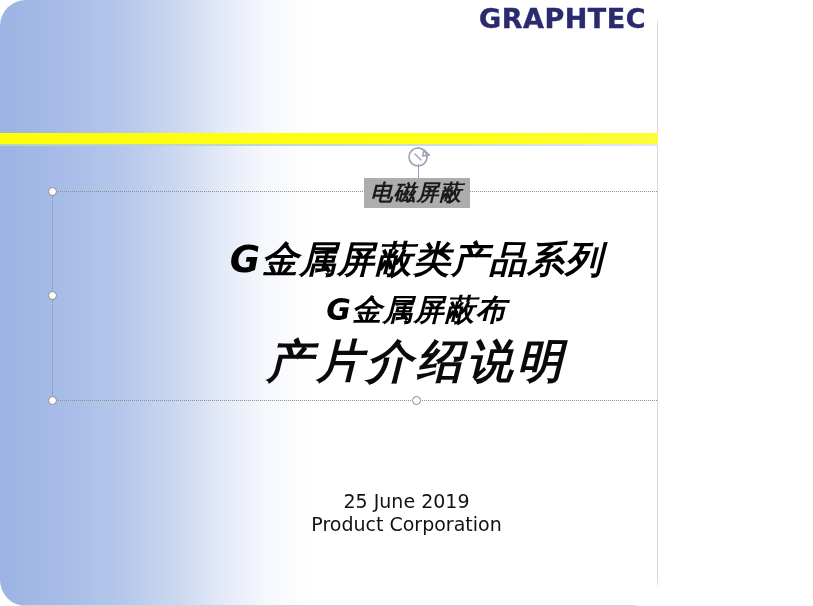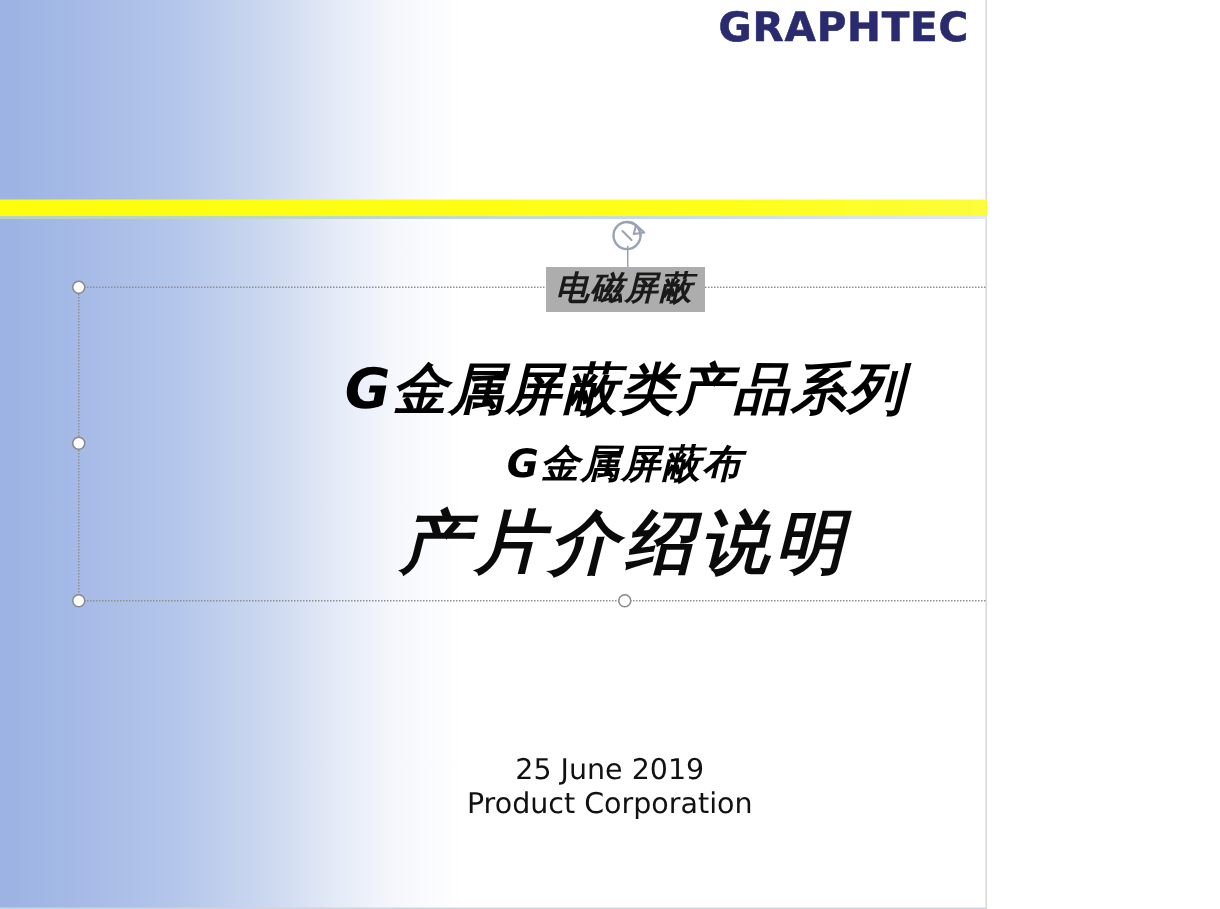--- a/index.html
+++ b/index.html
@@ -21,20 +21,21 @@
     background: linear-gradient(to right,
        #9cb3e3 0%,
        #a5bae6 8%,
        #b4c6ea 18%,
        #ccd8f0 27%,
        #e4eaf7 34%,
        #f5f7fc 40%,
        #ffffff 47%,
        #ffffff 100%);
     overflow: hidden;
+    border-radius: 26px;
   }
 
   
   #page-edge {
     position: absolute;
     left: 0; top: 0; right: 0; bottom: 0;
     border-right: 1px solid #d8d8d8;
     border-bottom: 1px solid #d0d4dc;
     pointer-events: none;
     box-sizing: border-box;
@@ -162,36 +163,36 @@
     letter-spacing: 1px;
   }
 
   #line-series {
     font-size: 37px;
     line-height: 56px;
     letter-spacing: 1px;
     margin-top: 14px;
   }
   #line-cloth, #line-cabinet {
-    font-size: 26px;
+    font-size: 30px;
     line-height: 44px;
     letter-spacing: 1px;
   }
   #line-intro {
     font-size: 46px;
     line-height: 52px;
     letter-spacing: 4px;
     margin-top: 3px;
   }
 
   
   #footer {
     position: absolute;
     left: 0;
-    top: 502px;
+    top: 490px;
     width: 813px;
     text-align: center;
     font-family: "DejaVu Sans", "Liberation Sans", sans-serif;
     font-size: 19px;
     line-height: 23px;
     color: #111111;
   }
   #footer div { white-space: nowrap; }
 </style>
 </head>

